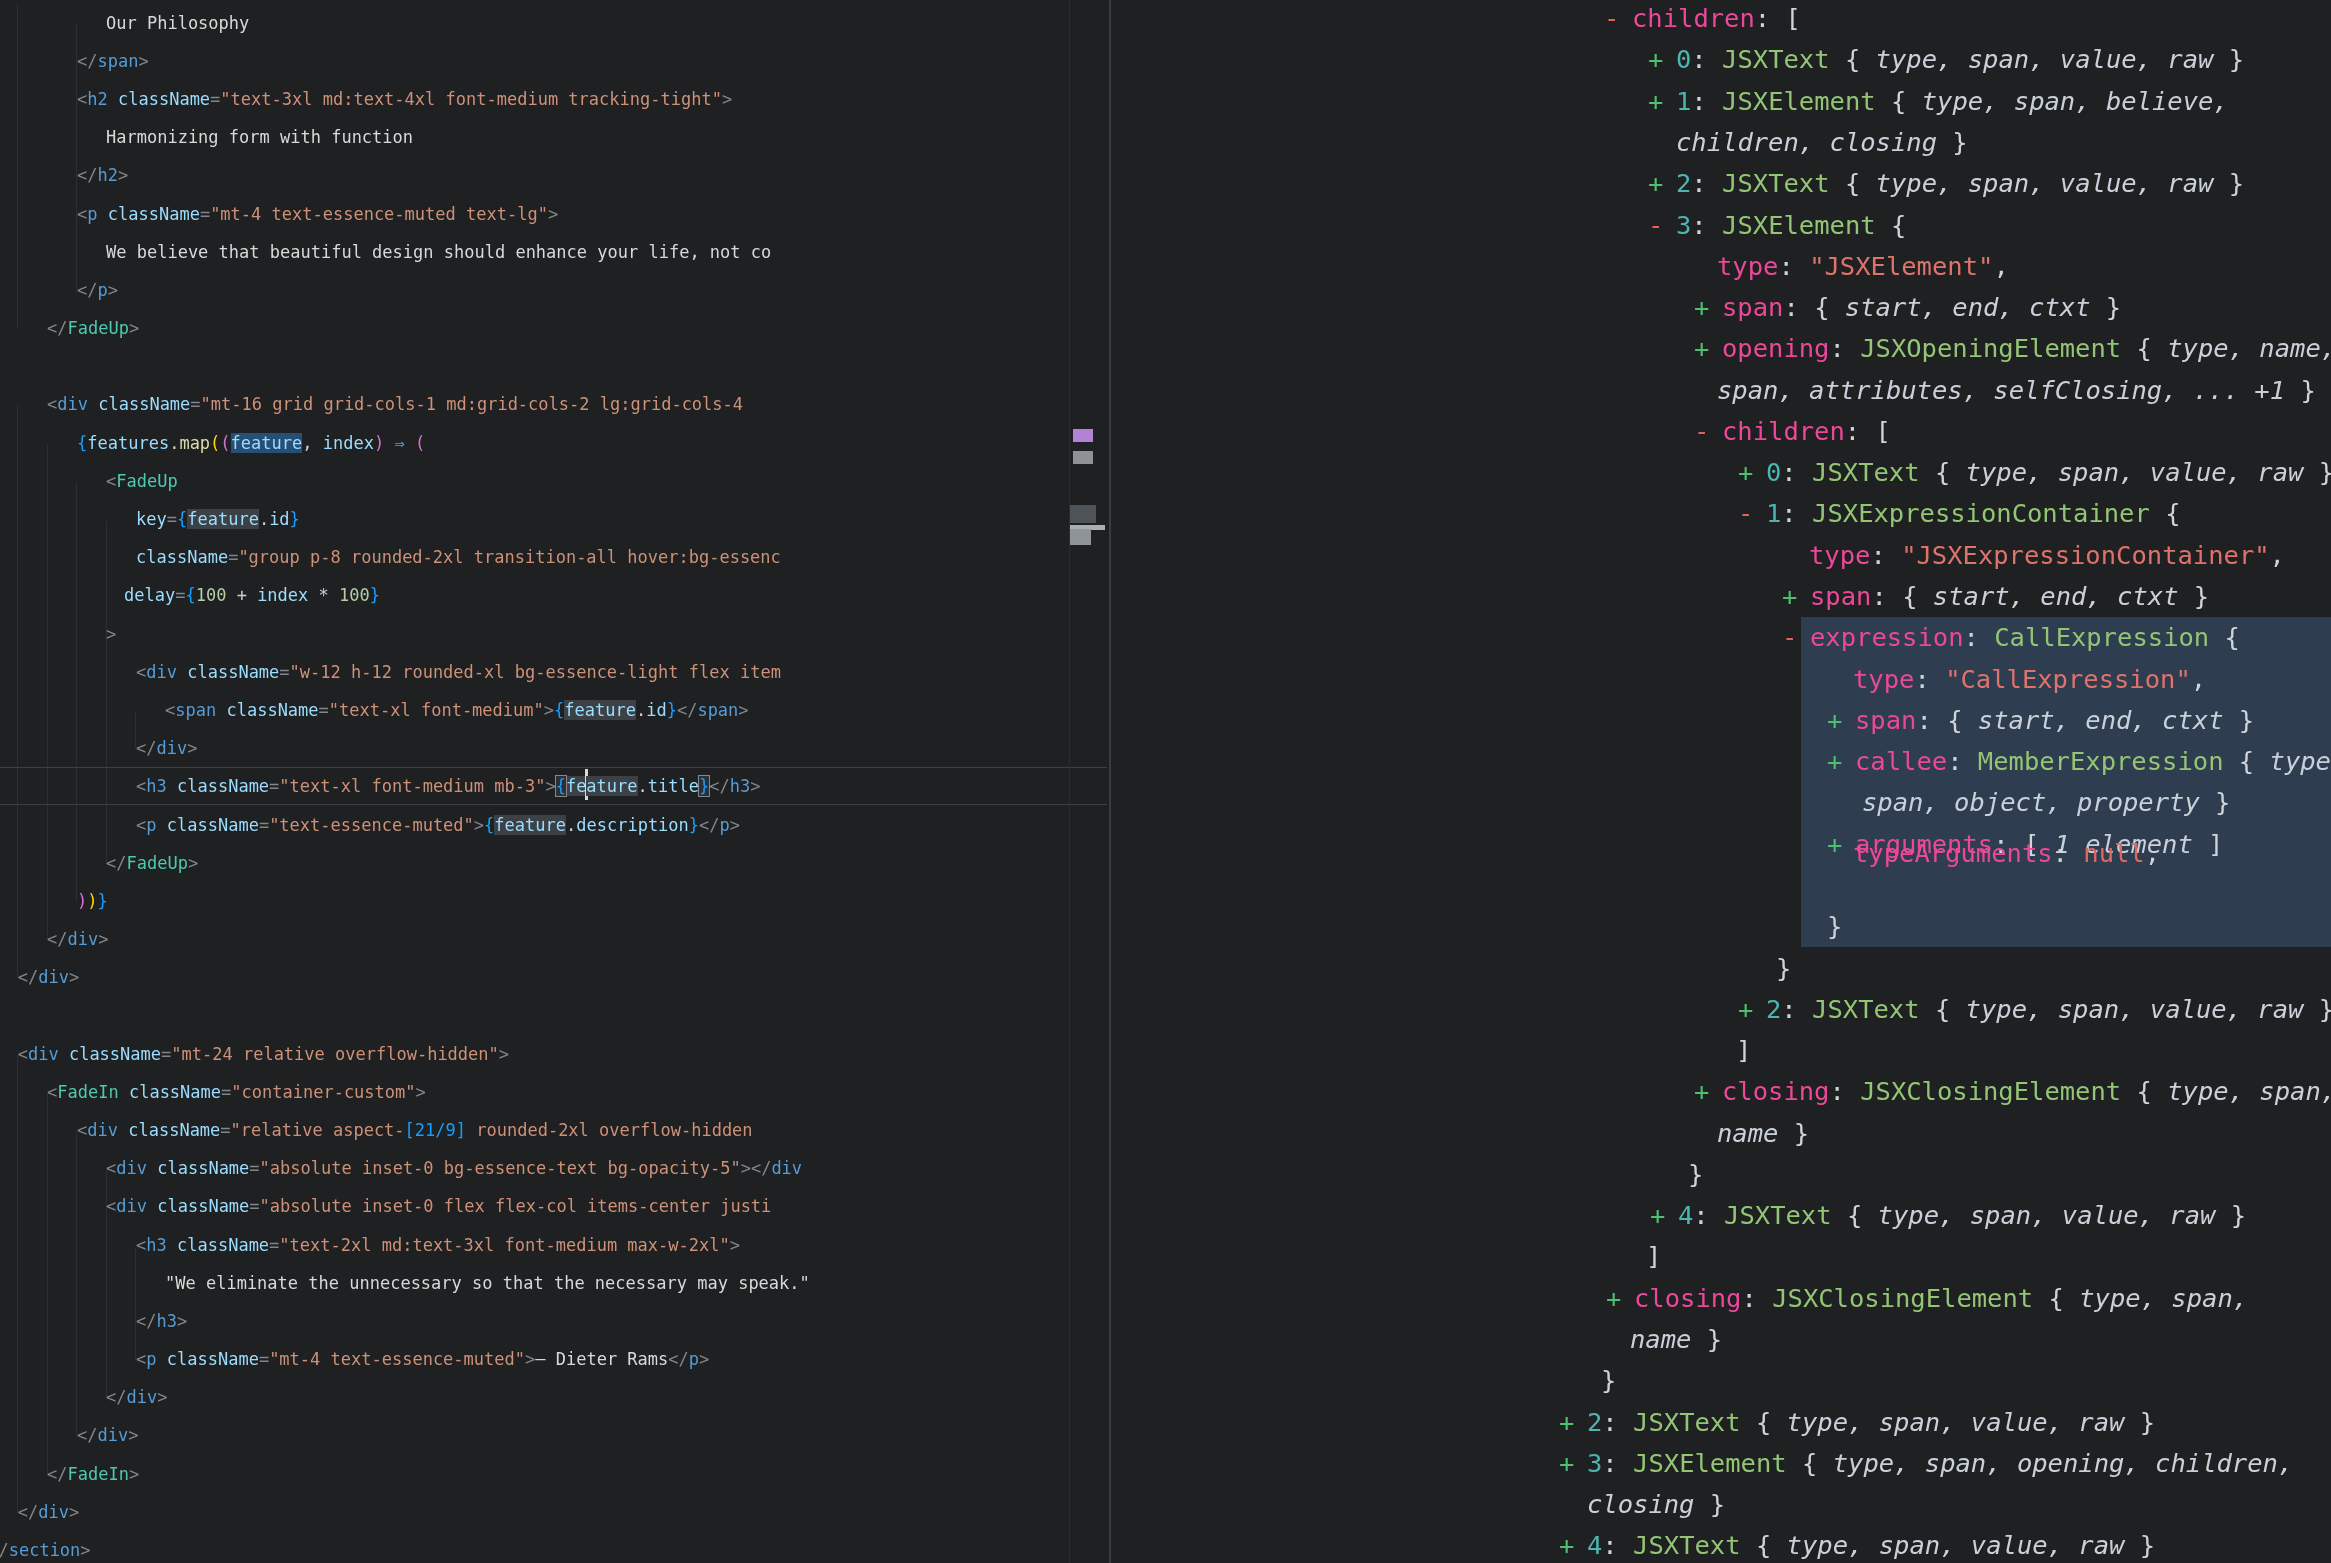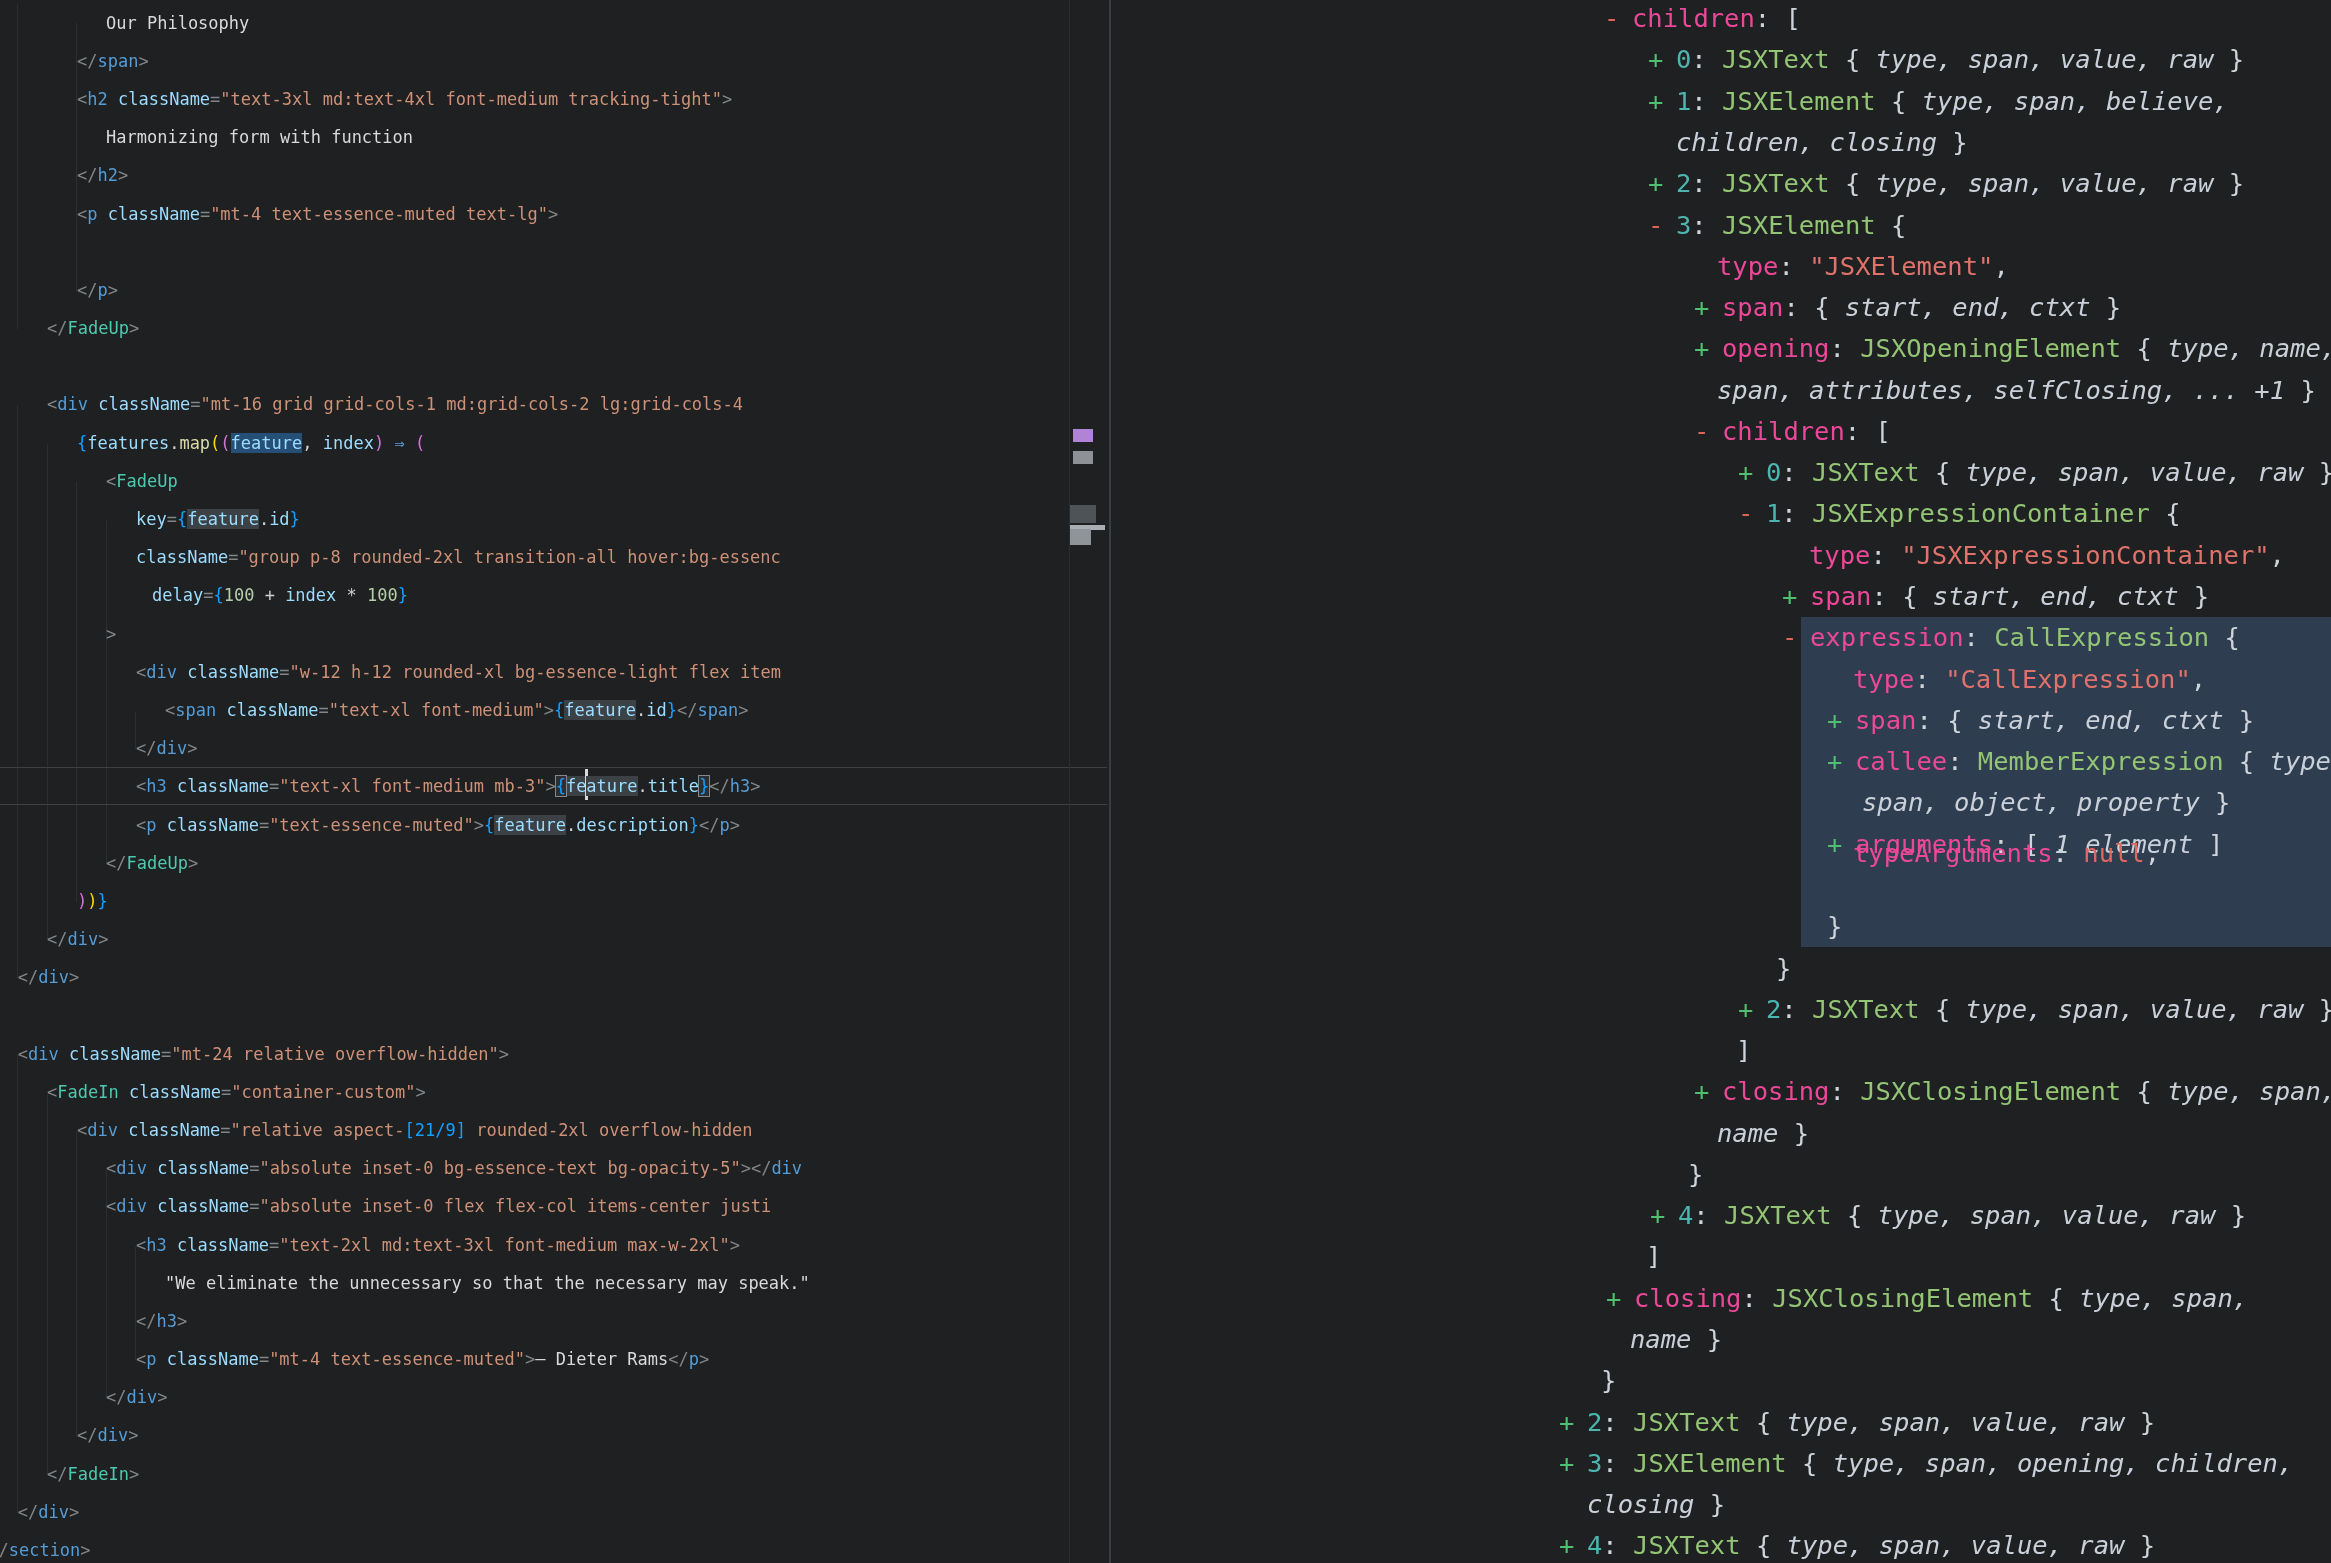--- a/index.html
+++ b/index.html
@@ -49,29 +49,30 @@
       <div class="guide" style="left: 106px; top: 1171px; height: 227px;"></div>
       <div class="guide" style="left: 135px; top: 712px; height: 37px;"></div>
       <div class="guide" style="left: 135px; top: 1247px; height: 113px;"></div>
       <div class="curline" style="top: 767px;"></div>
       <div class="lline" style="top: 3.6px; left: 106px;"><span class="x">Our Philosophy</span></div>
       <div class="lline" style="top: 42px; left: 77px;"><span class="p">&lt;/</span><span class="t">span</span><span class="p">&gt;</span></div>
       <div class="lline" style="top: 80px; left: 77px;"><span class="p">&lt;</span><span class="t">h2</span><span class="o"> </span><span class="a">className</span><span class="p">=</span><span class="s">"text-3xl md:text-4xl font-medium tracking-tight"</span><span class="p">&gt;</span></div>
       <div class="lline" style="top: 118px; left: 106px;"><span class="x">Harmonizing form with function</span></div>
       <div class="lline" style="top: 156px; left: 77px;"><span class="p">&lt;/</span><span class="t">h2</span><span class="p">&gt;</span></div>
       <div class="lline" style="top: 195px; left: 77px;"><span class="p">&lt;</span><span class="t">p</span><span class="o"> </span><span class="a">className</span><span class="p">=</span><span class="s">"mt-4 text-essence-muted text-lg"</span><span class="p">&gt;</span></div>
+      <div class="lline" style="top: 233px; left: 106px;"><span class="x">We believe that beautiful design should enhance your life, not co</span></div>
       <div class="lline" style="top: 271px; left: 77px;"><span class="p">&lt;/</span><span class="t">p</span><span class="p">&gt;</span></div>
       <div class="lline" style="top: 309px; left: 47px;"><span class="p">&lt;/</span><span class="c">FadeUp</span><span class="p">&gt;</span></div>
       <div class="lline" style="top: 347px; left: -11.8px;"></div>
       <div class="lline" style="top: 385px; left: 47px;"><span class="p">&lt;</span><span class="t">div</span><span class="o"> </span><span class="a">className</span><span class="p">=</span><span class="s">"mt-16 grid grid-cols-1 md:grid-cols-2 lg:grid-cols-4</span></div>
       <div class="lline" style="top: 424px; left: 77px;"><span class="b3">{</span><span class="v">features</span><span class="o">.</span><span class="f">map</span><span class="b1">(</span><span class="b2">(</span><span class="vsel">feature</span><span class="o">, </span><span class="v">index</span><span class="b2">)</span><span class="o"> </span><span class="t">⇒</span><span class="o"> </span><span class="b2">(</span></div>
       <div class="lline" style="top: 462px; left: 106px;"><span class="p">&lt;</span><span class="c">FadeUp</span></div>
       <div class="lline" style="top: 500px; left: 136px;"><span class="a">key</span><span class="p">=</span><span class="b3">{</span><span class="vhl">feature</span><span class="o">.</span><span class="v">id</span><span class="b3">}</span></div>
       <div class="lline" style="top: 538px; left: 136px;"><span class="a">className</span><span class="p">=</span><span class="s">"group p-8 rounded-2xl transition-all hover:bg-essenc</span></div>
-      <div class="lline" style="top: 576px; left: 152px;"><span class="a">delay</span><span class="p">=</span><span class="b3">{</span><span class="n">100</span><span class="o"> + </span><span class="v">index</span><span class="o"> * </span><span class="n">100</span><span class="b3">}</span></div>
+      <div class="lline" style="top: 576px; left: 124px;"><span class="a">delay</span><span class="p">=</span><span class="b3">{</span><span class="n">100</span><span class="o"> + </span><span class="v">index</span><span class="o"> * </span><span class="n">100</span><span class="b3">}</span></div>
       <div class="lline" style="top: 615px; left: 106px;"><span class="p">&gt;</span></div>
       <div class="lline" style="top: 653px; left: 136px;"><span class="p">&lt;</span><span class="t">div</span><span class="o"> </span><span class="a">className</span><span class="p">=</span><span class="s">"w-12 h-12 rounded-xl bg-essence-light flex item</span></div>
       <div class="lline" style="top: 691px; left: 165px;"><span class="p">&lt;</span><span class="t">span</span><span class="o"> </span><span class="a">className</span><span class="p">=</span><span class="s">"text-xl font-medium"</span><span class="p">&gt;</span><span class="b3">{</span><span class="vhl">feature</span><span class="o">.</span><span class="v">id</span><span class="b3">}</span><span class="p">&lt;/</span><span class="t">span</span><span class="p">&gt;</span></div>
       <div class="lline" style="top: 729px; left: 136px;"><span class="p">&lt;/</span><span class="t">div</span><span class="p">&gt;</span></div>
       <div class="lline" style="top: 767px; left: 136px;"><span class="p">&lt;</span><span class="t">h3</span><span class="o"> </span><span class="a">className</span><span class="p">=</span><span class="s">"text-xl font-medium mb-3"</span><span class="p">&gt;</span><span class="bmb">{</span><span class="vhl">fe</span><span class="cur"></span><span class="vhl">ature</span><span class="o">.</span><span class="v">title</span><span class="bmb">}</span><span class="p">&lt;/</span><span class="t">h3</span><span class="p">&gt;</span></div>
       <div class="lline" style="top: 806px; left: 136px;"><span class="p">&lt;</span><span class="t">p</span><span class="o"> </span><span class="a">className</span><span class="p">=</span><span class="s">"text-essence-muted"</span><span class="p">&gt;</span><span class="b3">{</span><span class="vhl">feature</span><span class="o">.</span><span class="v">description</span><span class="b3">}</span><span class="p">&lt;/</span><span class="t">p</span><span class="p">&gt;</span></div>
       <div class="lline" style="top: 844px; left: 106px;"><span class="p">&lt;/</span><span class="c">FadeUp</span><span class="p">&gt;</span></div>
       <div class="lline" style="top: 882px; left: 77px;"><span class="b2">)</span><span class="b1">)</span><span class="b3">}</span></div>
       <div class="lline" style="top: 920px; left: 47px;"><span class="p">&lt;/</span><span class="t">div</span><span class="p">&gt;</span></div>
       <div class="lline" style="top: 958px; left: 17.7px;"><span class="p">&lt;/</span><span class="t">div</span><span class="p">&gt;</span></div>

